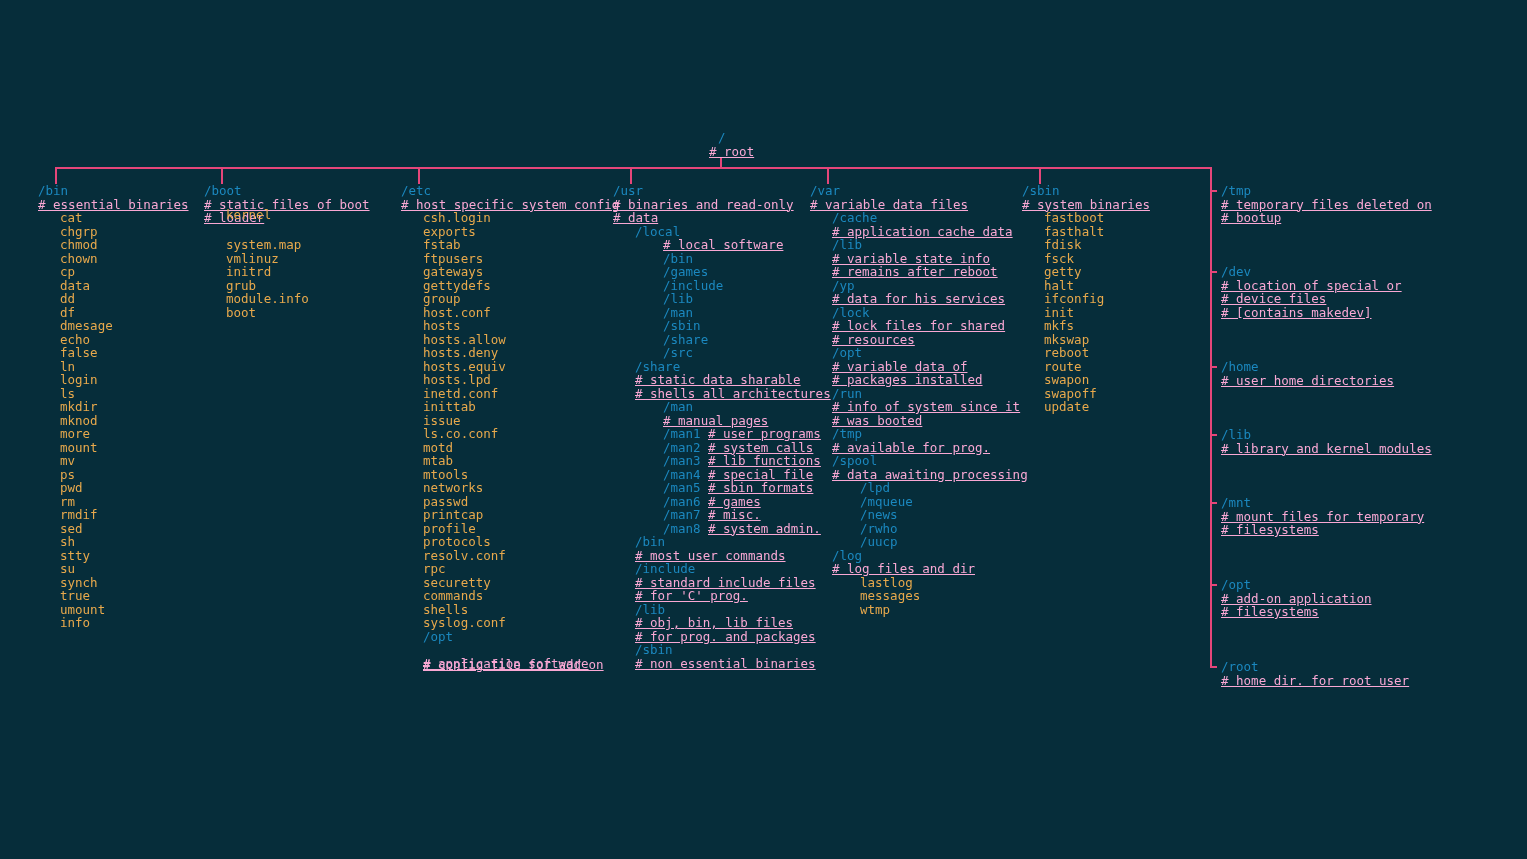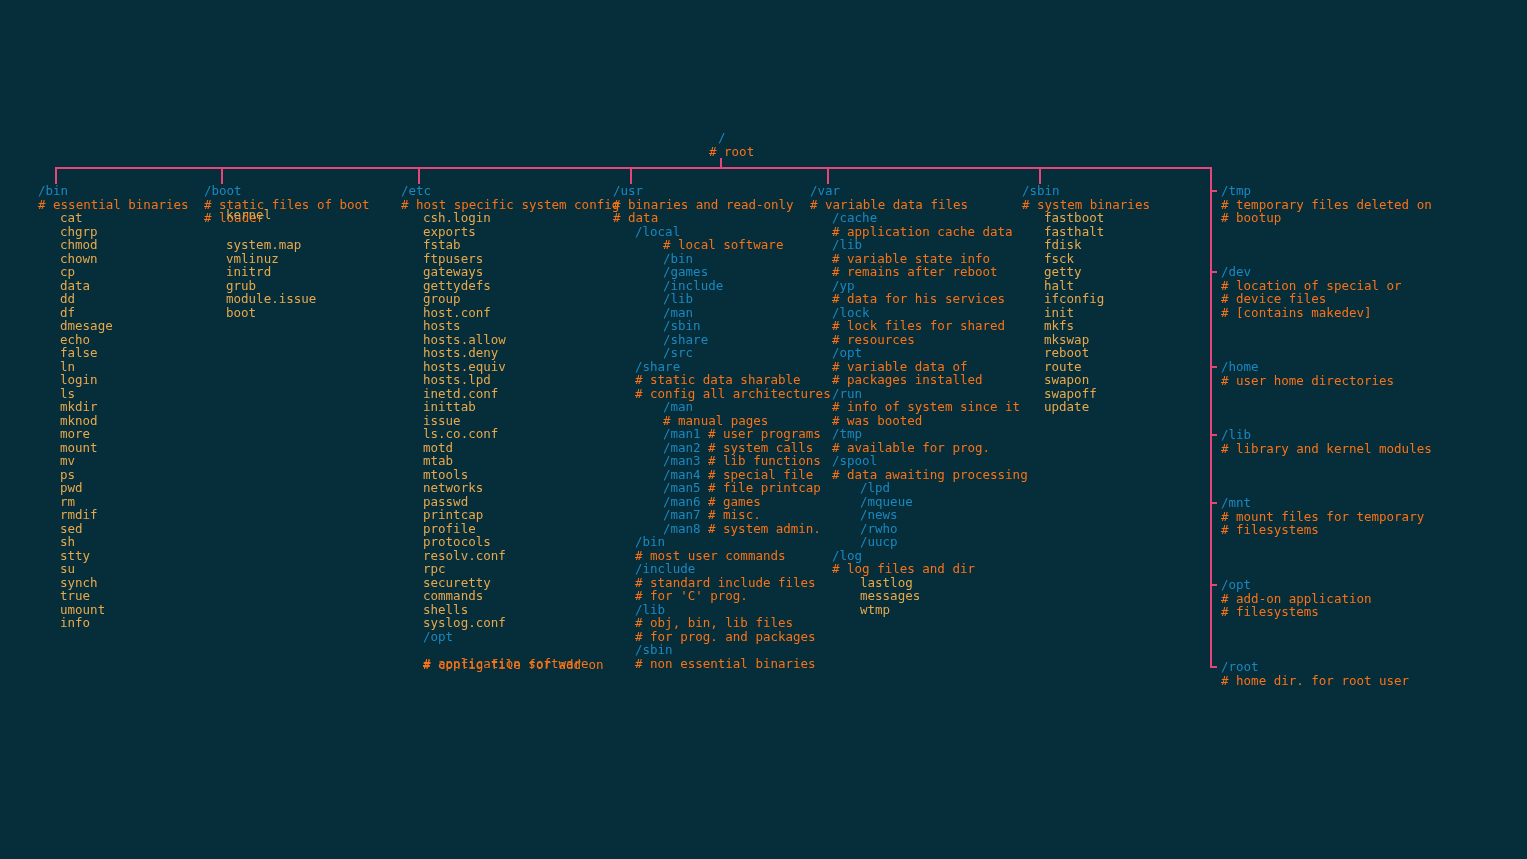--- a/index.html
+++ b/index.html
@@ -7,21 +7,21 @@
     padding: 0;
     width: 1527px;
     height: 859px;
     background: #062d3a;
     font-family: "DejaVu Sans Mono", "Menlo", "Consolas", monospace;
     font-size: 12.5px;
     line-height: 13.5px;
     overflow: hidden;
   }
   .blue    { color: #1b88bf; }
-  .comment { color: #f97316; }
+  .comment { color: #f9a8d4; text-decoration: underline; }
   .orange  { color: #e8a94c; }
   .abs { position: absolute; white-space: pre; }
 
   
   .stem {
     position: absolute;
     background: #e5467a;
   }
   .tick {
     position: absolute;
@@ -79,21 +79,21 @@
     <span class="abs orange" style="left:60px;top:602.5px">umount</span>
     <span class="abs orange" style="left:60px;top:616px">info</span>
     <span class="abs blue" style="left:204px;top:184px">/boot</span>
     <span class="abs comment" style="left:204px;top:197.5px"># static files of boot</span>
     <span class="abs comment" style="left:204px;top:211px"># loader</span>
     <span class="abs orange" style="left:226px;top:208px">kernel</span>
     <span class="abs orange" style="left:226px;top:238px">system.map</span>
     <span class="abs orange" style="left:226px;top:251.5px">vmlinuz</span>
     <span class="abs orange" style="left:226px;top:265px">initrd</span>
     <span class="abs orange" style="left:226px;top:278.5px">grub</span>
-    <span class="abs orange" style="left:226px;top:292px">module.issue</span>
+    <span class="abs orange" style="left:226px;top:292px">module.info</span>
     <span class="abs orange" style="left:226px;top:305.5px">boot</span>
     <span class="abs blue" style="left:401px;top:184px">/etc</span>
     <span class="abs comment" style="left:401px;top:197.5px"># host specific system config</span>
     <span class="abs orange" style="left:423px;top:211px">csh.login</span>
     <span class="abs orange" style="left:423px;top:224.5px">exports</span>
     <span class="abs orange" style="left:423px;top:238px">fstab</span>
     <span class="abs orange" style="left:423px;top:251.5px">ftpusers</span>
     <span class="abs orange" style="left:423px;top:265px">gateways</span>
     <span class="abs orange" style="left:423px;top:278.5px">gettydefs</span>
     <span class="abs orange" style="left:423px;top:292px">group</span>
@@ -132,33 +132,33 @@
     <span class="abs blue" style="left:663px;top:251.5px">/bin</span>
     <span class="abs blue" style="left:663px;top:265px">/games</span>
     <span class="abs blue" style="left:663px;top:278.5px">/include</span>
     <span class="abs blue" style="left:663px;top:292px">/lib</span>
     <span class="abs blue" style="left:663px;top:305.5px">/man</span>
     <span class="abs blue" style="left:663px;top:319px">/sbin</span>
     <span class="abs blue" style="left:663px;top:332.5px">/share</span>
     <span class="abs blue" style="left:663px;top:346px">/src</span>
     <span class="abs blue" style="left:635px;top:359.5px">/share</span>
     <span class="abs comment" style="left:635px;top:373px"># static data sharable</span>
-    <span class="abs comment" style="left:635px;top:386.5px"># config all architectures</span>
+    <span class="abs comment" style="left:635px;top:386.5px"># shells all architectures</span>
     <span class="abs blue" style="left:663px;top:400px">/man</span>
     <span class="abs comment" style="left:663px;top:413.5px"># manual pages</span>
     <span class="abs blue" style="left:663px;top:427px">/man1</span>
     <span class="abs comment" style="left:708px;top:427px"># user programs</span>
     <span class="abs blue" style="left:663px;top:440.5px">/man2</span>
     <span class="abs comment" style="left:708px;top:440.5px"># system calls</span>
     <span class="abs blue" style="left:663px;top:454px">/man3</span>
     <span class="abs comment" style="left:708px;top:454px"># lib functions</span>
     <span class="abs blue" style="left:663px;top:467.5px">/man4</span>
     <span class="abs comment" style="left:708px;top:467.5px"># special file</span>
     <span class="abs blue" style="left:663px;top:481px">/man5</span>
-    <span class="abs comment" style="left:708px;top:481px"># file printcap</span>
+    <span class="abs comment" style="left:708px;top:481px"># sbin formats</span>
     <span class="abs blue" style="left:663px;top:494.5px">/man6</span>
     <span class="abs comment" style="left:708px;top:494.5px"># games</span>
     <span class="abs blue" style="left:663px;top:508px">/man7</span>
     <span class="abs comment" style="left:708px;top:508px"># misc.</span>
     <span class="abs blue" style="left:663px;top:521.5px">/man8</span>
     <span class="abs comment" style="left:708px;top:521.5px"># system admin.</span>
     <span class="abs blue" style="left:635px;top:535px">/bin</span>
     <span class="abs comment" style="left:635px;top:548.5px"># most user commands</span>
     <span class="abs blue" style="left:635px;top:562px">/include</span>
     <span class="abs comment" style="left:635px;top:575.5px"># standard include files</span>

